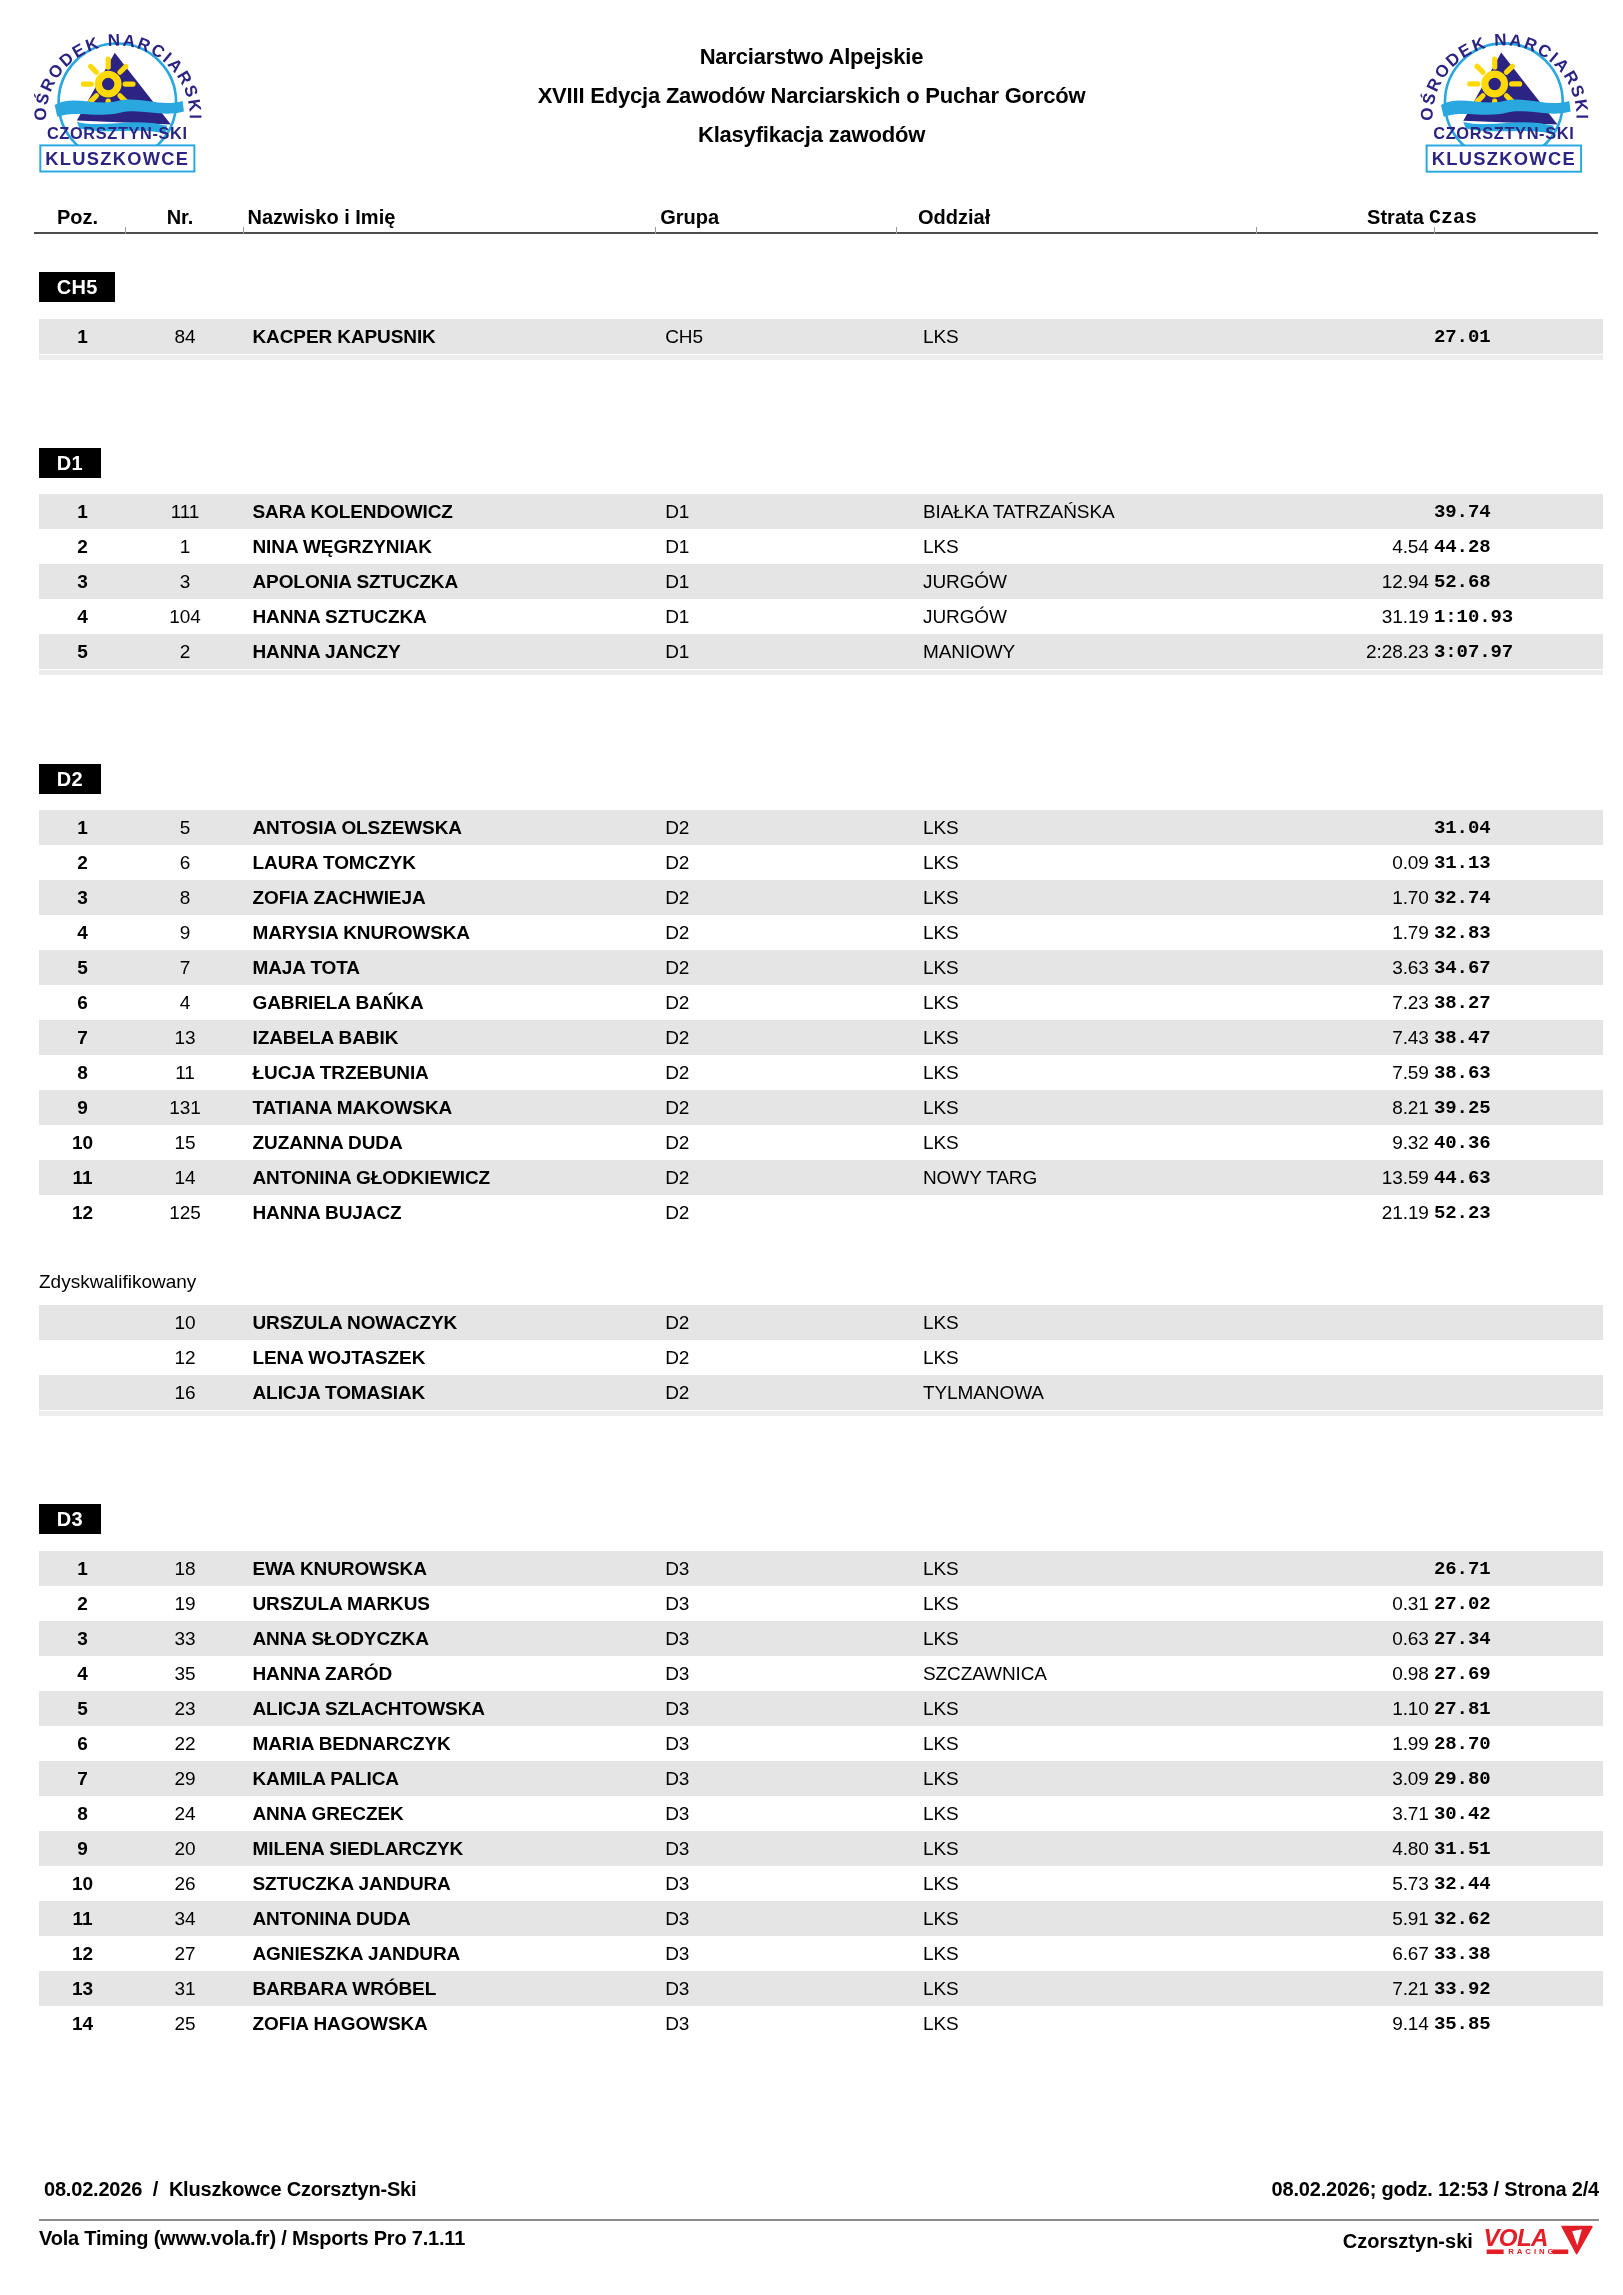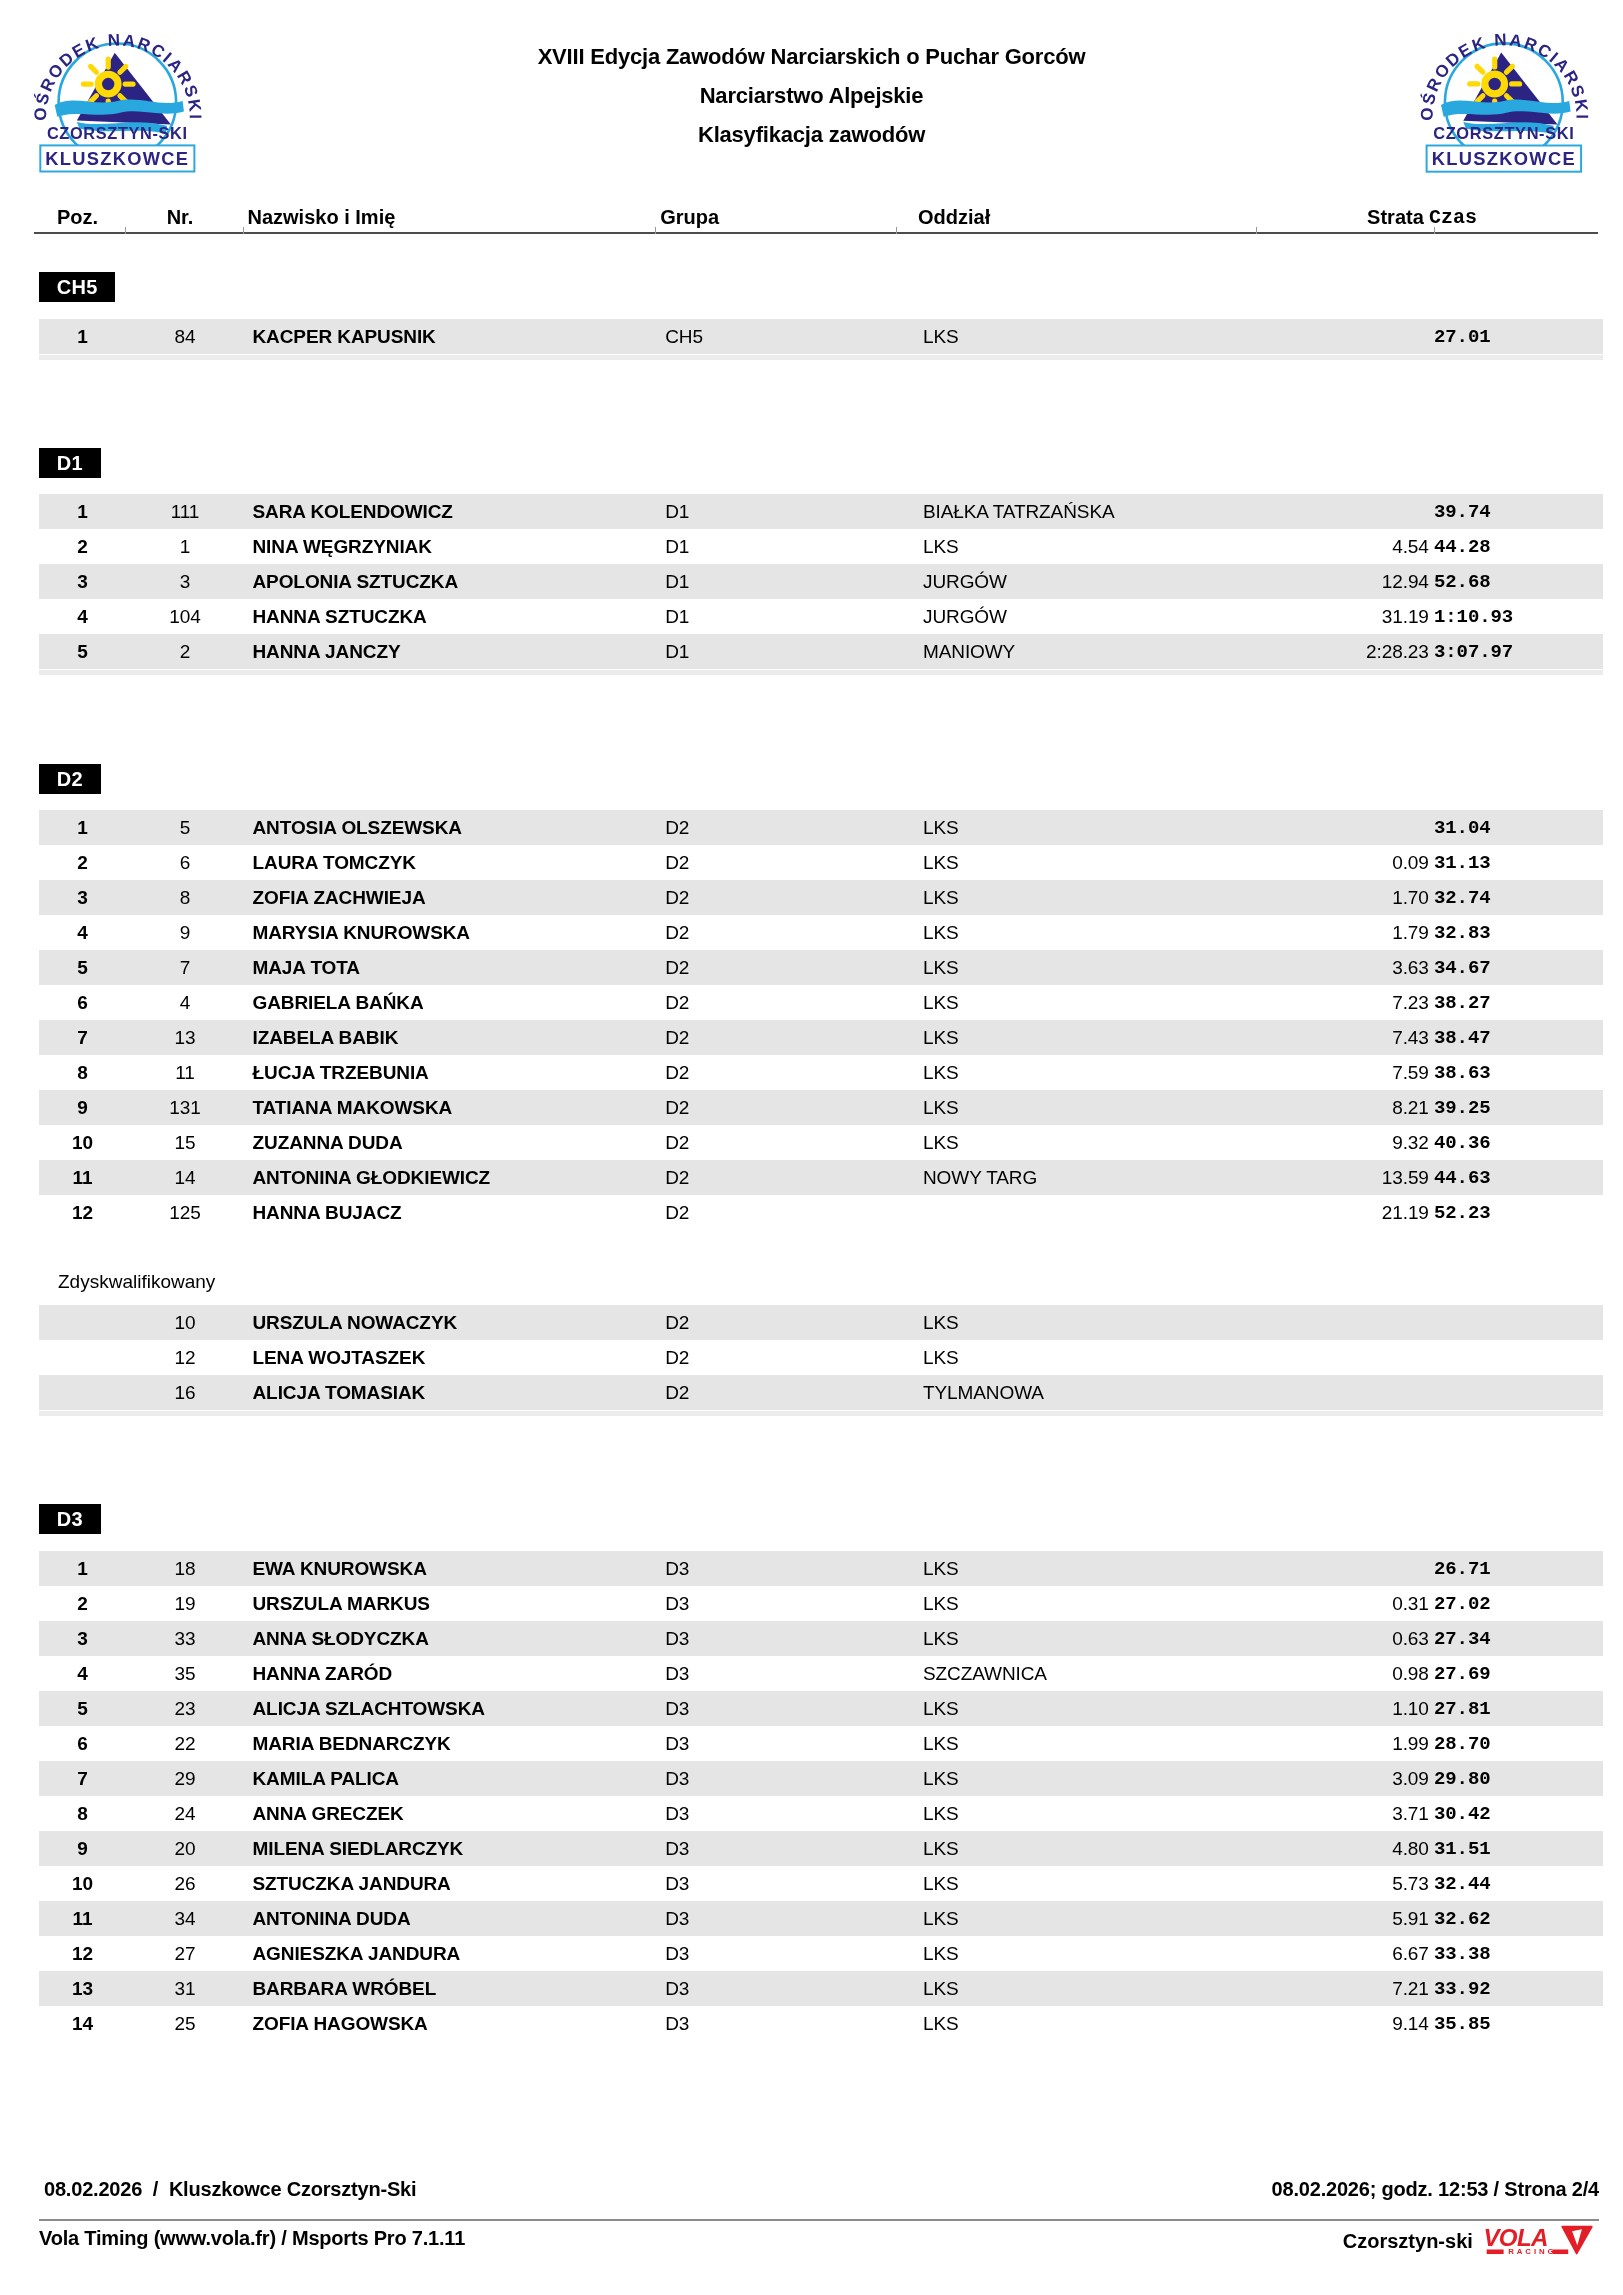--- a/index.html
+++ b/index.html
@@ -31,21 +31,21 @@
   .c-nr{text-align:center;}
   .c-name{padding-left:8.5px;font-weight:bold;}
   .c-grupa{padding-left:9.2px;}
   .c-odd{padding-left:26px;}
   .c-strata{text-align:right;padding-right:5.2px;}
   .c-czas{padding-right:5.9px;font-weight:bold;font-family:Liberation Mono, monospace;}
   .sliver{height:4.6px;background:#ececec;margin-top:1.3px;}
 
   .badge{position:absolute;left:39px;height:30px;line-height:30px;padding:0 17.7px;
     background:#000;color:#fff;font-size:20px;font-weight:bold;letter-spacing:0.3px;}
-  .dsq-label{position:absolute;left:39px;font-size:19px;margin-left:19px;}
+  .dsq-label{position:absolute;left:39px;font-size:19px;}
 
   
   .f-text{position:absolute;font-size:20px;font-weight:bold;white-space:pre;letter-spacing:-0.2px;}
   .f-l1{left:44px;top:2178px;}
   .f-r1{right:24px;top:2178px;text-align:right;}
   .f-line{position:absolute;left:39px;right:24px;top:2219px;height:2px;background:#8c8c8c;}
   .f-l2{left:39px;top:2227px;}
   .f-r2{position:absolute;right:29.4px;top:2226px;display:flex;align-items:center;gap:11.8px;}
   .f-r2 .f-text2{font-size:20px;font-weight:bold;white-space:pre;}
   .vola{width:109px;height:30px;overflow:visible;}
@@ -103,22 +103,22 @@
     <g fill="#29a8e0">
       <path d="M24,116 C50,100 85,118 120,110 C155,102 185,120 220,110 L222,126 C188,136 156,120 124,128 C92,136 58,124 28,134 Z"></path>
       <path d="M58,142 C100,152 145,134 196,148 L194,160 C150,150 104,162 62,152 Z"></path>
     </g>
     <text x="120" y="168" text-anchor="middle" font-size="25" font-weight="bold" fill="#2b2483" letter-spacing="1">CZORSZTYN-SKI</text>
     <rect x="2" y="178" width="236" height="40" fill="#ffffff" stroke="#29a8e0" stroke-width="3"></rect>
     <text x="120" y="208" text-anchor="middle" font-size="28" font-weight="bold" fill="#2b2483" letter-spacing="2">KLUSZKOWCE</text>
   </svg>
 
   <div class="title">
+    <div>Narciarstwo Alpejskie</div>
     <div>XVIII Edycja Zawodów Narciarskich o Puchar Gorców</div>
-    <div>Narciarstwo Alpejskie</div>
     <div>Klasyfikacja zawodów</div>
   </div>
 
   <div class="colhead">
     <div class="cell c-poz">Poz.</div>
     <div class="cell c-nr">Nr.</div>
     <div class="cell c-name">Nazwisko i Imię</div>
     <div class="cell c-grupa">Grupa</div>
     <div class="cell c-odd">Oddział</div>
     <div class="cell c-strata">Strata</div>

